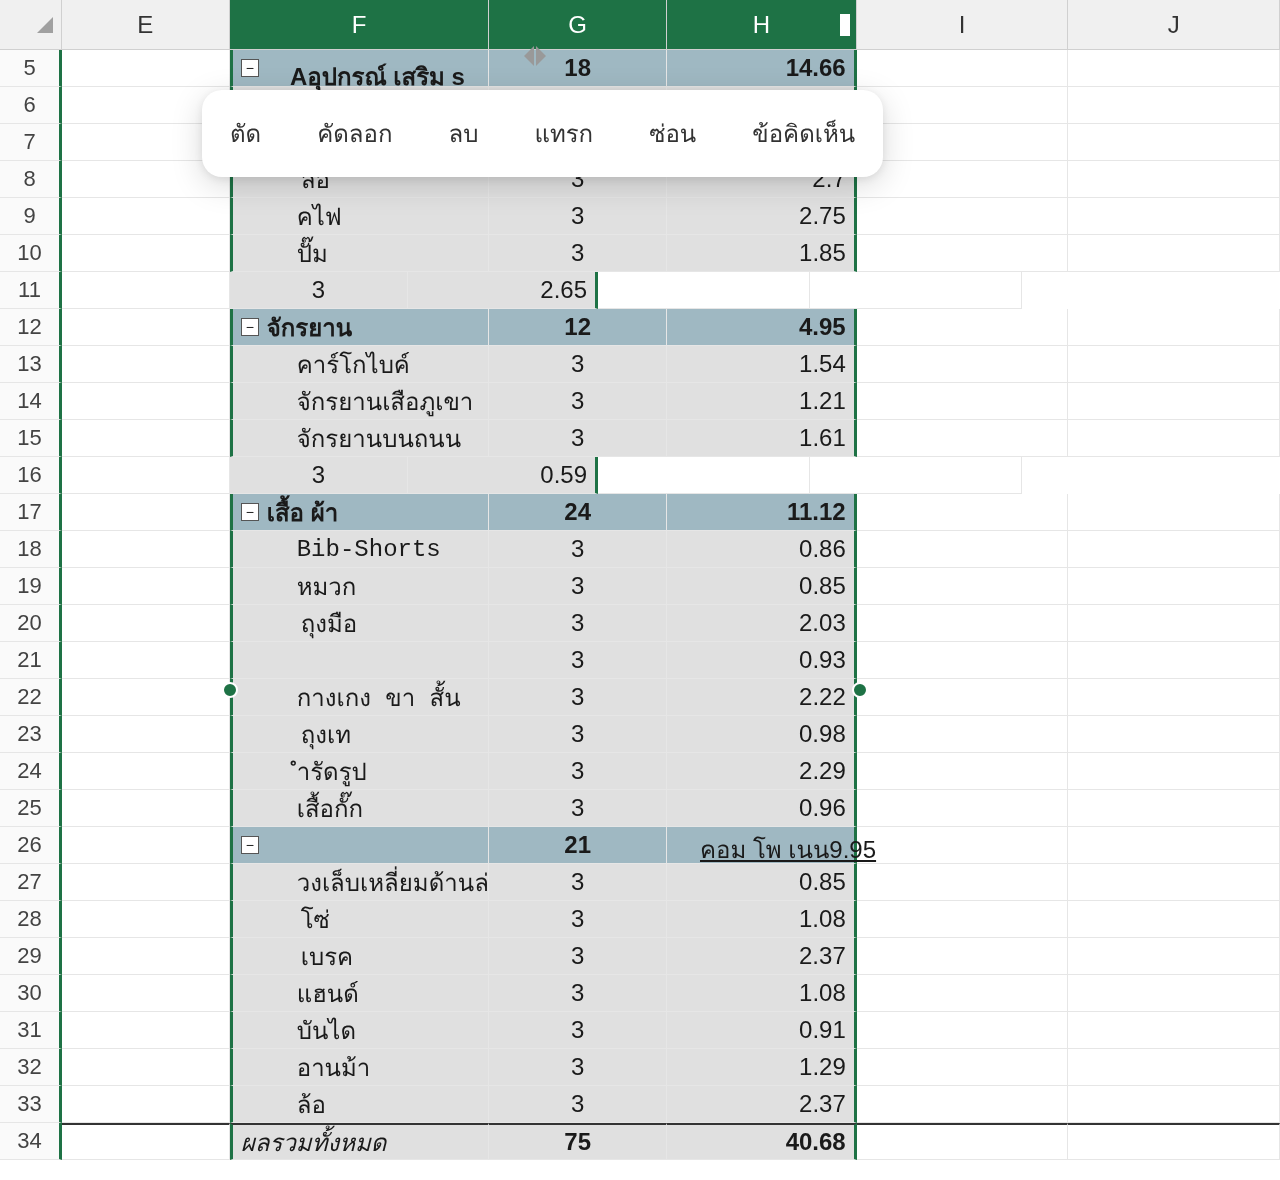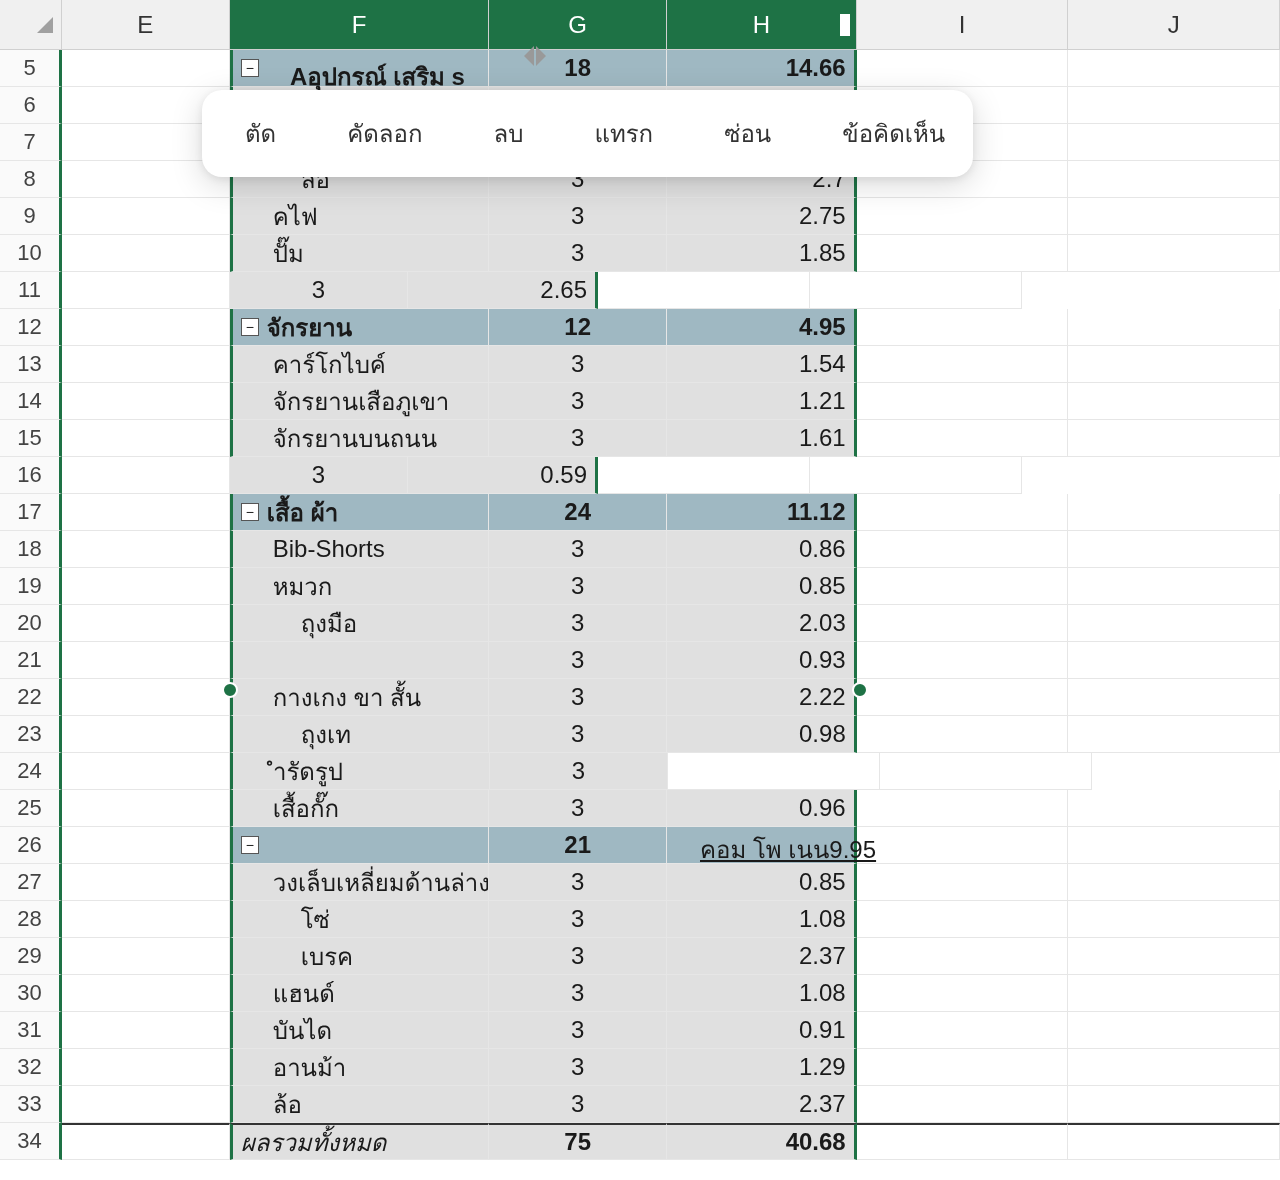--- a/index.html
+++ b/index.html
@@ -155,34 +155,33 @@
       box-shadow: 0 8px 32px rgba(0,0,0,0.15), 0 2px 8px rgba(0,0,0,0.08);
       padding: 0;
       z-index: 100;
     }
     .context-menu-item {
       padding: 24px 28px;
       font-size: 24px;
       color: #333;
       cursor: pointer;
       white-space: nowrap;
-      margin-left: 15px;
     }
     .selection-handle {
       position: absolute;
       width: 16px;
       height: 16px;
       background: #1e7245;
       border: 2px solid #fff;
       border-radius: 50%;
       z-index: 50;
     }
     .handle-left { top: 682px; left: 222px; }
     .handle-right { top: 682px; left: 852px; }
-    .f-indent-1 { padding-left: 40px; }
+    .f-indent-1 { padding-left: 64px; font-family: Liberation Mono, monospace; }
     .f-indent-2 { padding-left: 68px; }
     .overlay-text {
       position: absolute;
       font-size: 24px;
       color: #1a1a1a;
       z-index: 30;
     }
     .col-resize-handle {
       position: absolute;
       top: 46px;
@@ -451,20 +450,21 @@
         <div class="cell col-H selected-area right sel-border-right">0.98</div>
         <div class="cell col-I"></div>
         <div class="cell col-J"></div>
       </div>
       <div class="row">
         <div class="cell col-E"></div>
         <div class="cell col-F selected-area sel-border-left f-indent-1">
           <span>ำรัดรูป</span>
         </div>
         <div class="cell col-G selected-area center">3</div>
+        <div class="cell col-H selected-area right sel-border-right">2.29</div>
         <div class="cell col-I"></div>
         <div class="cell col-J"></div>
       </div>
       <div class="row">
         <div class="cell col-E"></div>
         <div class="cell col-F selected-area sel-border-left f-indent-1">
           <span>เสื้อกั๊ก</span>
         </div>
         <div class="cell col-G selected-area center">3</div>
         <div class="cell col-H selected-area right sel-border-right">0.96</div>

